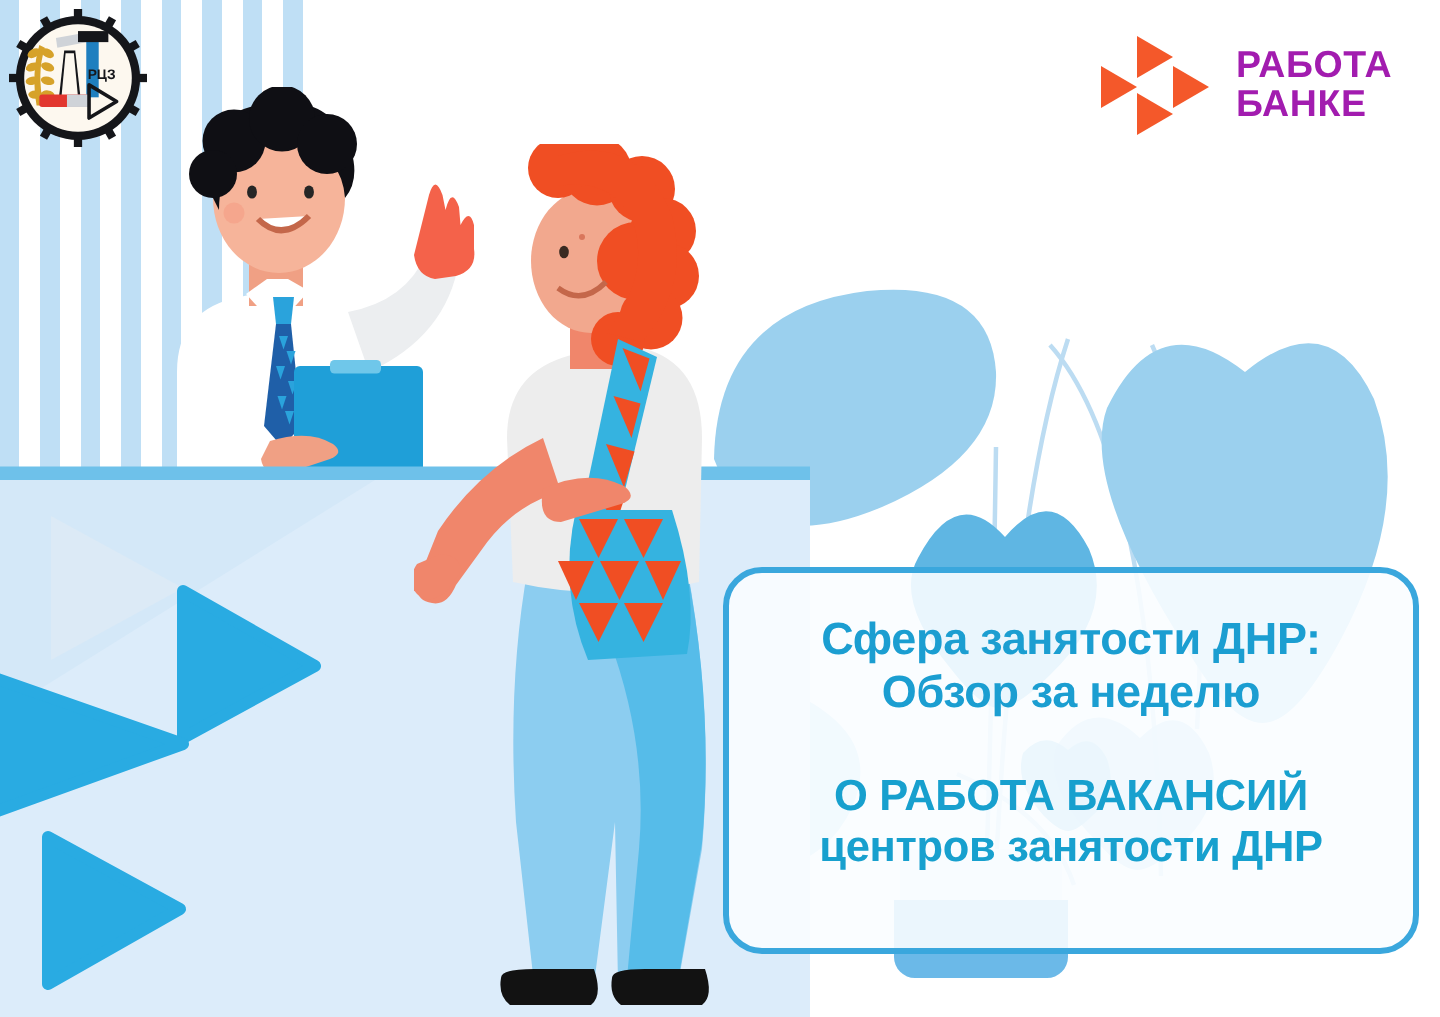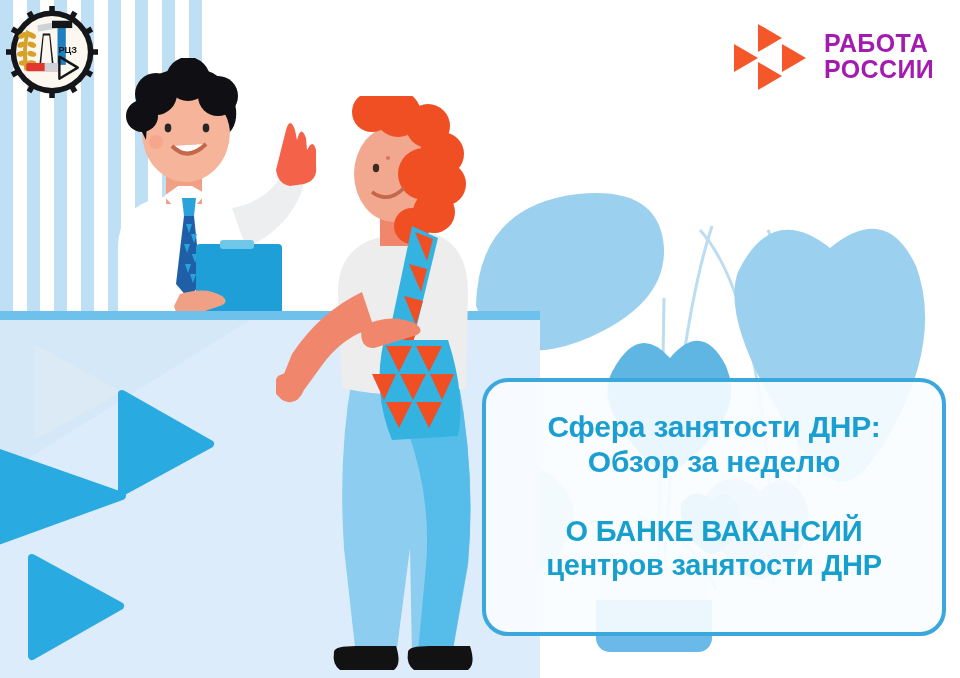--- a/index.html
+++ b/index.html
@@ -259,21 +259,21 @@
     <path d="M-60 100 L128 166 L-60 234 Z" fill="#29abe2" stroke="#29abe2" stroke-width="8" stroke-linejoin="round"></path>
     <path d="M38 228 L126 276 L38 326 Z" fill="#29abe2" stroke="#29abe2" stroke-width="8" stroke-linejoin="round"></path>
   </svg>
 
   <div class="pot-top"></div>
   <div class="pot"></div>
 
   <div class="card">
     <div class="card-title">Сфера занятости ДНР:
 Обзор за неделю</div>
-    <div class="card-sub">О БАНКЕ ВАКАНСИЙ
+    <div class="card-sub">О РАБОТА ВАКАНСИЙ
 центров занятости ДНР</div>
   </div>
 
   <svg class="emblem" viewBox="0 0 100 100">
 
     <g fill="#15161a">
       <circle cx="50" cy="50" r="45"></circle>
       <g>
         <rect x="47" y="0" width="6" height="10"></rect>
         <rect x="47" y="90" width="6" height="10"></rect>
@@ -325,17 +325,17 @@
     <svg class="logo-marks" viewBox="0 0 78 68">
       <g fill="#f4582a">
         <path d="M26 2 L50 16 L26 30 Z"></path>
         <path d="M2 22 L26 36 L2 50 Z"></path>
         <path d="M50 22 L74 36 L50 50 Z"></path>
         <path d="M26 40 L50 54 L26 68 Z"></path>
       </g>
     </svg>
     <div class="logo-text">
       <div>РАБОТА</div>
-      <div>РОССИИ</div>
+      <div>БАНКЕ</div>
     </div>
   </div>
 
 </div>
 
 </body></html>

